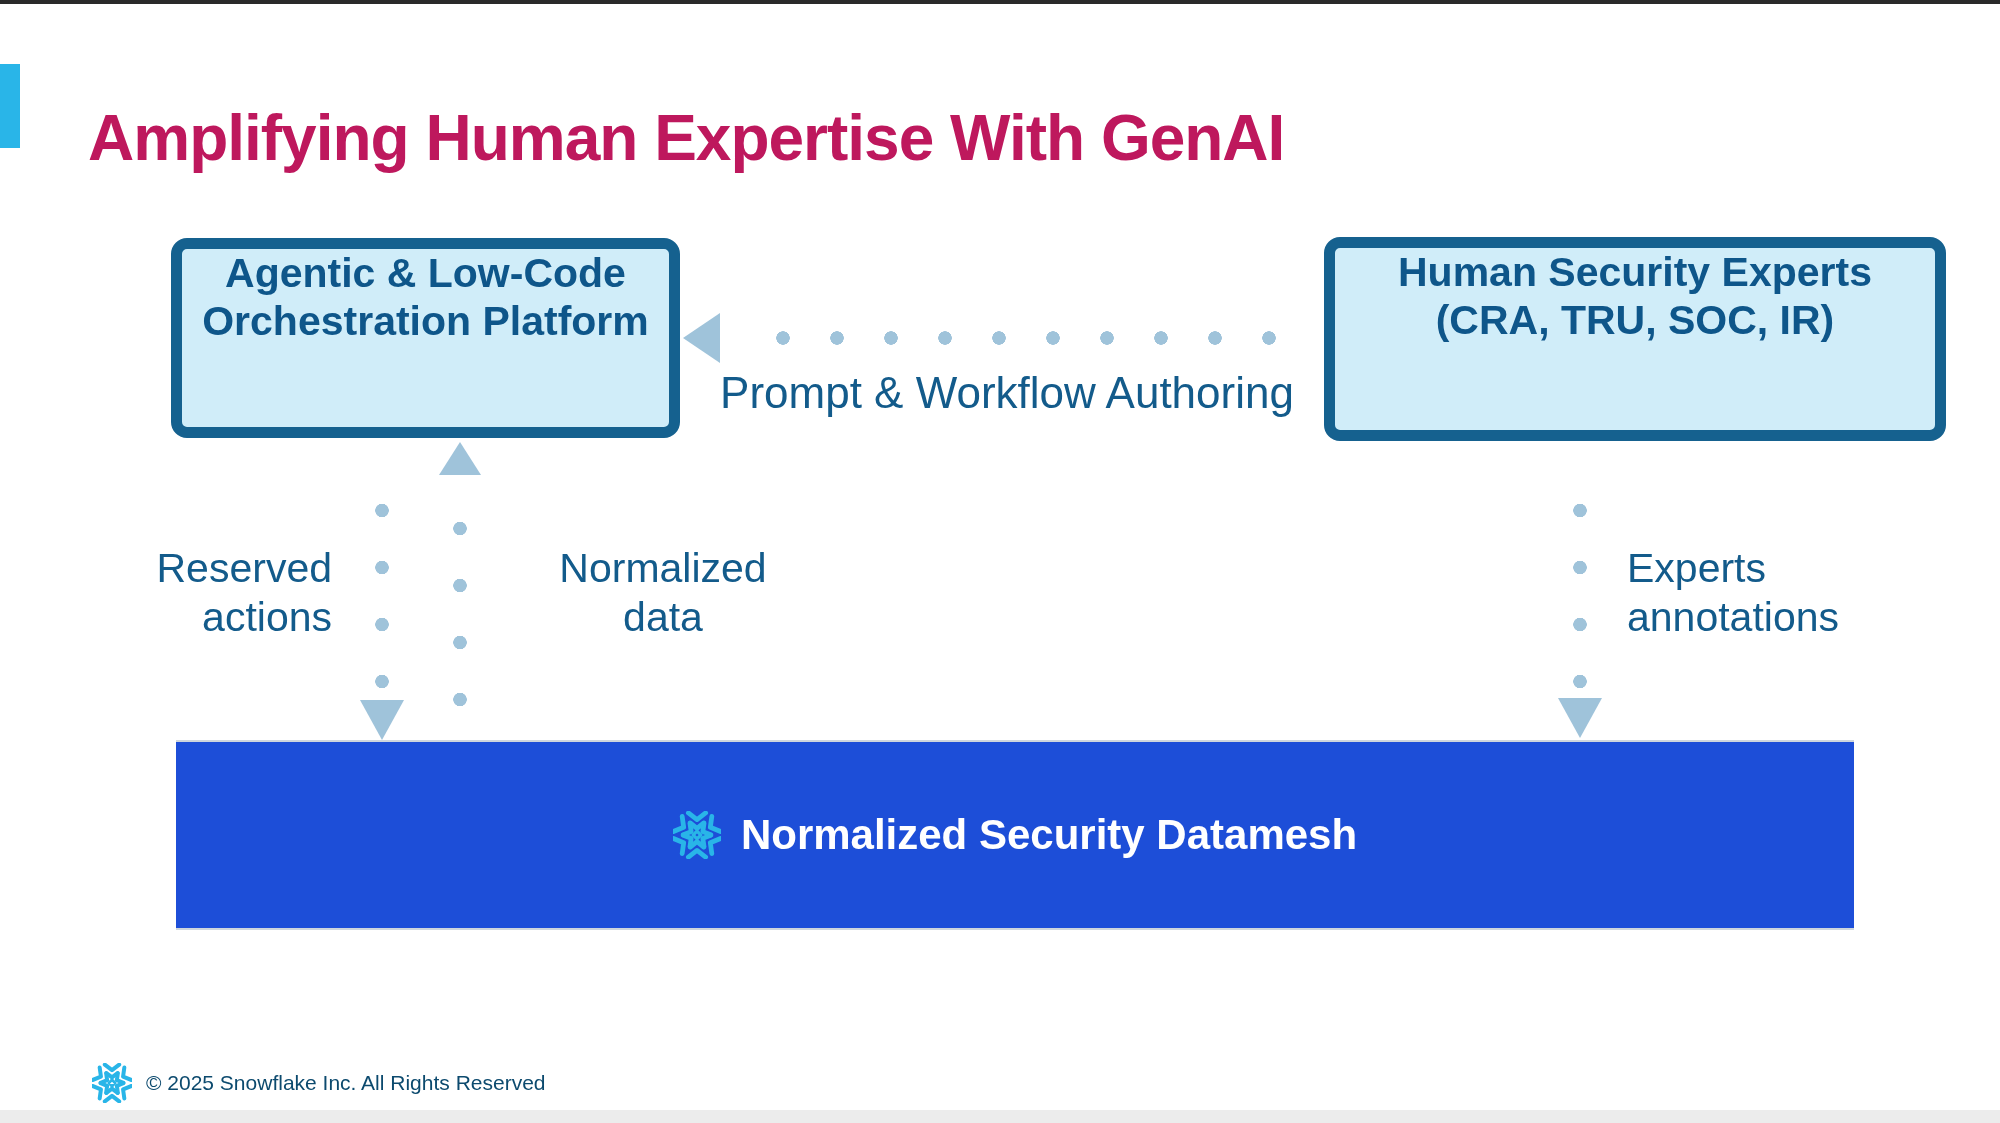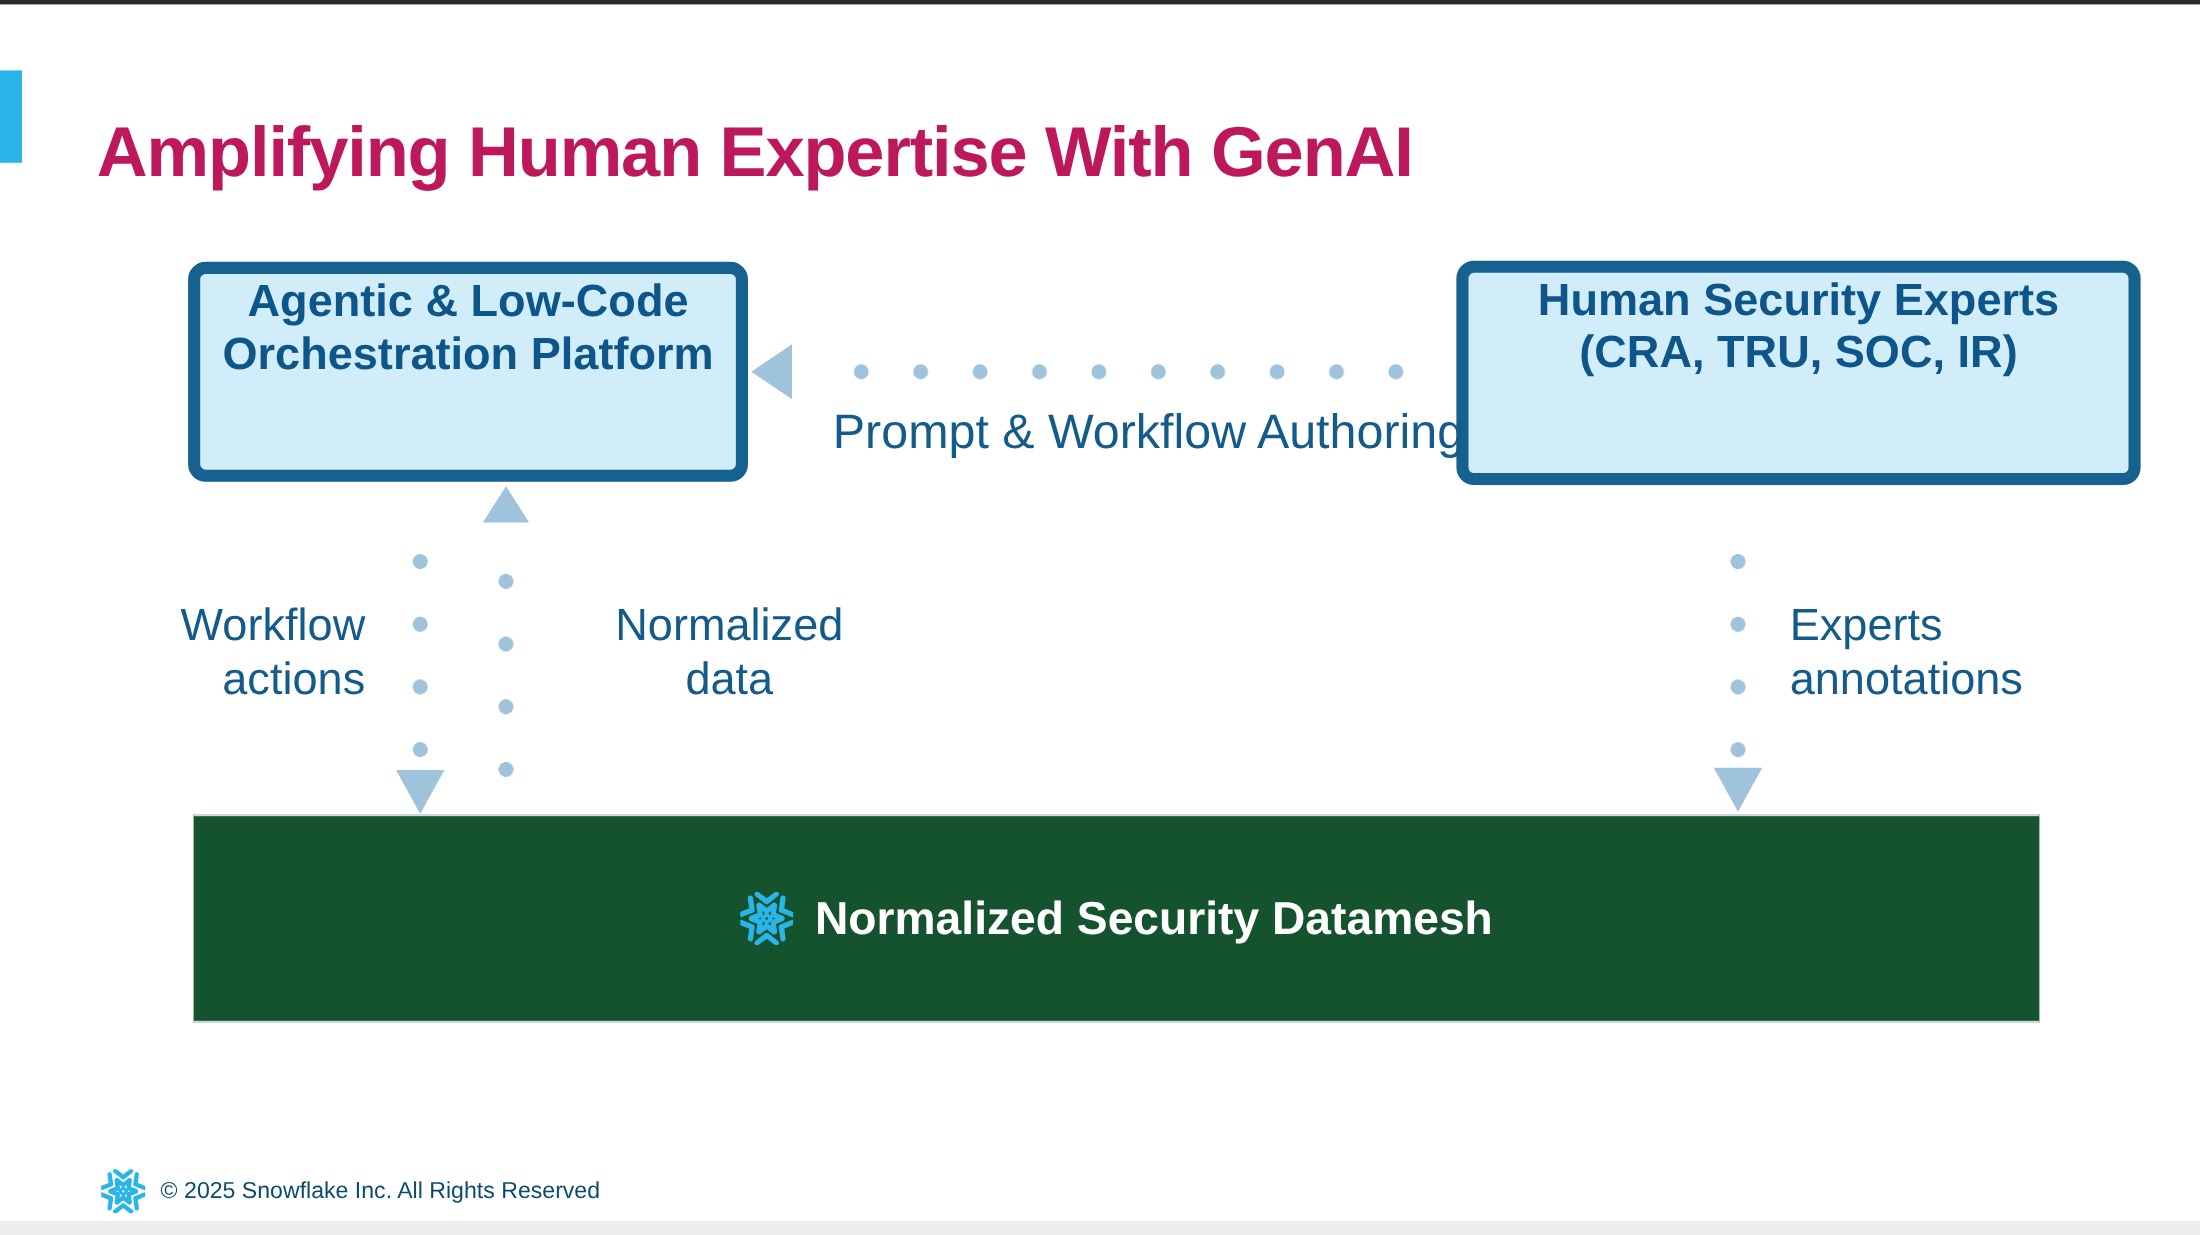--- a/index.html
+++ b/index.html
@@ -37,27 +37,27 @@
     background-size:14px 57px;background-repeat:repeat-y;background-position:center 0;
   }
   .tri{position:absolute;width:0;height:0;}
   .tri-left{border-top:25px solid transparent;border-bottom:25px solid transparent;border-right:37px solid #9fc3da;}
   .tri-up{border-left:21px solid transparent;border-right:21px solid transparent;border-bottom:33px solid #9fc3da;}
   .tri-down{border-left:22px solid transparent;border-right:22px solid transparent;border-top:40px solid #9fc3da;}
 
   .flow-label{
     position:absolute;font-size:44px;color:#135b8b;line-height:1.14;white-space:pre-line;
   }
-  .label-center{left:683px;top:368px;width:648px;text-align:right;font-size:44px;}
+  .label-center{left:683px;top:368px;width:648px;text-align:center;font-size:44px;}
   .label-automated{left:100px;top:544px;width:232px;text-align:right;font-size:41px;line-height:1.2;}
   .label-normalized{left:503px;top:544px;width:320px;text-align:center;font-size:41px;line-height:1.2;}
   .label-expert{left:1627px;top:544px;width:320px;text-align:left;font-size:41px;line-height:1.2;}
 
   .datamesh-bar{
-    position:absolute;left:176px;top:740px;width:1678px;height:190px;background:#14532d;
+    position:absolute;left:176px;top:740px;width:1678px;height:190px;background:#1d4ed8;
     display:flex;align-items:center;justify-content:center;gap:20px;
     border-top:2px solid #cfd6dd;border-bottom:2px solid #cfd6dd;box-sizing:border-box;
   }
   .datamesh-label{font-size:42px;font-weight:700;color:#ffffff;letter-spacing:0;}
   .snowflake{display:block;}
 
   .footer{position:absolute;left:92px;top:1063px;display:flex;align-items:center;gap:14px;}
   .footer-text{font-size:21px;color:#0c4a6e;}
 </style>
 </head>
@@ -79,21 +79,21 @@
     <div class="node-label">Human Security Experts
 (CRA, TRU, SOC, IR)</div>
   </div>
 
   <div class="tri tri-left" style="left:683px;top:313px;"></div>
   <div class="dots-h" style="left:756px;top:331px;width:540px;"></div>
   <div class="flow-label label-center">Prompt &amp; Workflow Authoring</div>
 
   <div class="dots-v" style="left:375px;top:482px;height:215px;"></div>
   <div class="tri tri-down" style="left:360px;top:700px;"></div>
-  <div class="flow-label label-automated">Workflow
+  <div class="flow-label label-automated">Reserved
 actions</div>
 
   <div class="tri tri-up" style="left:439px;top:442px;"></div>
   <div class="dots-v" style="left:453px;top:500px;height:240px;"></div>
   <div class="flow-label label-normalized">Normalized
 data</div>
 
   <div class="dots-v" style="left:1573px;top:482px;height:212px;"></div>
   <div class="tri tri-down" style="left:1558px;top:698px;"></div>
   <div class="flow-label label-expert">Experts

